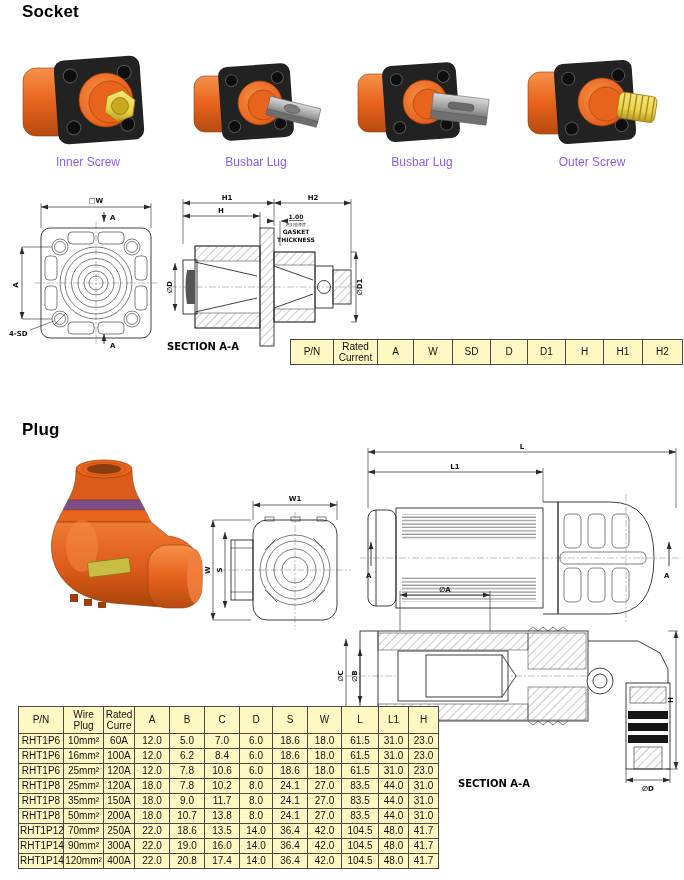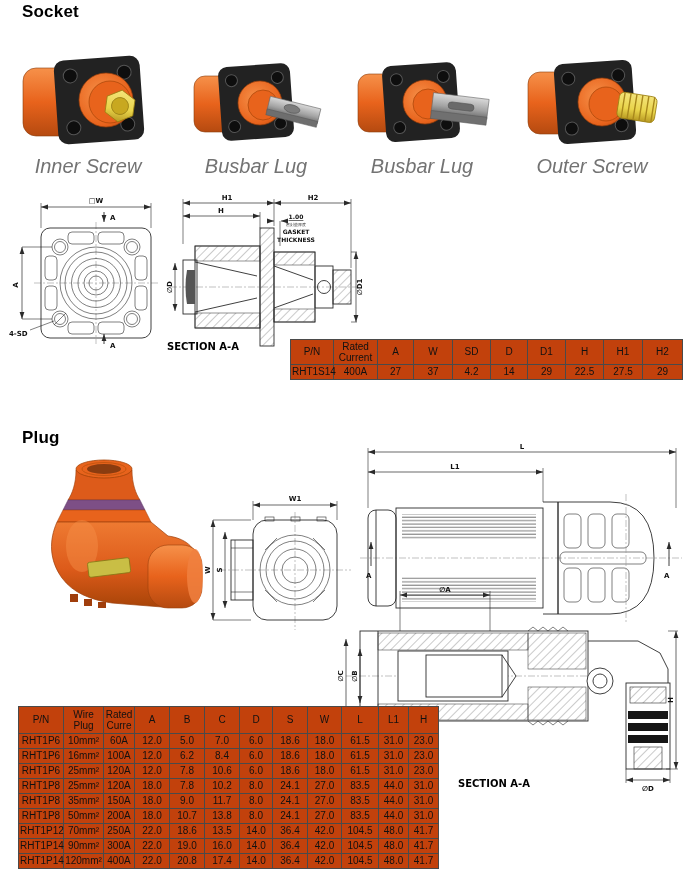--- a/index.html
+++ b/index.html
@@ -1,33 +1,33 @@
 <!DOCTYPE html>
 <html><head>
 <meta charset="utf-8">
 <style>
   html,body{margin:0;padding:0;}
   body{
     width:684px;height:880px;position:relative;background:#fff;
     font-family:"Liberation Sans",sans-serif;overflow:hidden;color:#111;
   }
   .heading{position:absolute;font-size:17px;font-weight:bold;color:#000;letter-spacing:0.2px;}
-  .prod-label{position:absolute;width:140px;text-align:center;font-size:20px;color:#737373;font-style:italic;}
+  .prod-label{position:absolute;width:140px;text-align:center;font-size:12px;color:#8b5cf6;}
   .abs{position:absolute;}
   
   .thin{stroke:#2a2a2a;stroke-width:0.9;fill:none;}
   .thin2{stroke:#2a2a2a;stroke-width:0.6;fill:none;}
   .dim{stroke:#2a2a2a;stroke-width:0.7;fill:none;}
   .cl{stroke:#999;stroke-width:0.6;fill:none;stroke-dasharray:7 2 2 2;}
   text.dl{font:bold 7px "DejaVu Sans",sans-serif;fill:#111;}
   text.dls{font:bold 6px "DejaVu Sans",sans-serif;fill:#111;}
   text.dcn{font:4px "DejaVu Sans",sans-serif;fill:#333;}
   text.st{font:bold 10px "DejaVu Sans",sans-serif;fill:#000;}
   
-  table.spec{position:absolute;border-collapse:collapse;table-layout:fixed;background:#c2410c;}
+  table.spec{position:absolute;border-collapse:collapse;table-layout:fixed;background:#fef9c3;}
   table.spec th,table.spec td{
     border:1px solid #4a4a4a;text-align:center;vertical-align:middle;
     font-size:10px;font-weight:normal;line-height:1.15;padding:0 1px;color:#111;
   }
   #socket-table{left:290px;top:339px;width:392px;}
   #socket-table th{height:24px;}
   #socket-table td{height:14px;}
   #plug-table{left:18px;top:706px;width:420px;}
   #plug-table th{height:26px;}
   #plug-table td{height:14px;}
@@ -271,36 +271,24 @@
         <th>W</th>
         <th>SD</th>
         <th>D</th>
         <th>D1</th>
         <th>H</th>
         <th>H1</th>
         <th>H2</th>
       </tr>
     </thead>
     <tbody>
-      <tr>
-        <td>RHT1S14</td>
-        <td>400A</td>
-        <td>27</td>
-        <td>37</td>
-        <td>4.2</td>
-        <td>14</td>
-        <td>29</td>
-        <td>22.5</td>
-        <td>27.5</td>
-        <td>29</td>
-      </tr>
     </tbody>
   </table>
 
-<div class="heading" style="left:22px;top:420px;margin-top:8px;">Plug</div>
+<div class="heading" style="left:22px;top:420px;">Plug</div>
 
 <svg class="abs" style="left:12px;top:448px;" width="200" height="178" viewBox="0 0 200 178">
   <path d="M64,22 C64,36 60,46 56,52 L128,52 C124,46 120,36 120,22 Z" fill="#DD5B1A" stroke="#9c3f0c" stroke-width="0.6"></path>
   <ellipse cx="92" cy="21" rx="28" ry="9" fill="#E8631C" stroke="#a34409" stroke-width="0.8"></ellipse>
   <ellipse cx="92" cy="21" rx="22" ry="6.5" fill="none" stroke="#c35510" stroke-width="1"></ellipse>
   <ellipse cx="92" cy="21" rx="17" ry="5" fill="#8a3c10"></ellipse>
   <path d="M56,52 L128,52 L133,62 L51,62 Z" fill="#7D4F86" stroke="#5e3a66" stroke-width="0.5"></path>
   <path d="M51,62 L133,62 L139,74 L45,74 Z" fill="#E8631C" stroke="#9c3f0c" stroke-width="0.5"></path>
   <path d="M45,74 C37,92 37,112 50,130 C61,145 79,152 100,155 L150,159 C171,159 185,147 185,128 L185,114 C185,99 172,90 156,88 L139,74 Z" fill="url(#gPlug)" stroke="#9c3f0c" stroke-width="0.7"></path>
   <rect x="136" y="97" width="54" height="63" rx="20" fill="url(#gO)" stroke="#9c3f0c" stroke-width="0.6"></rect>

